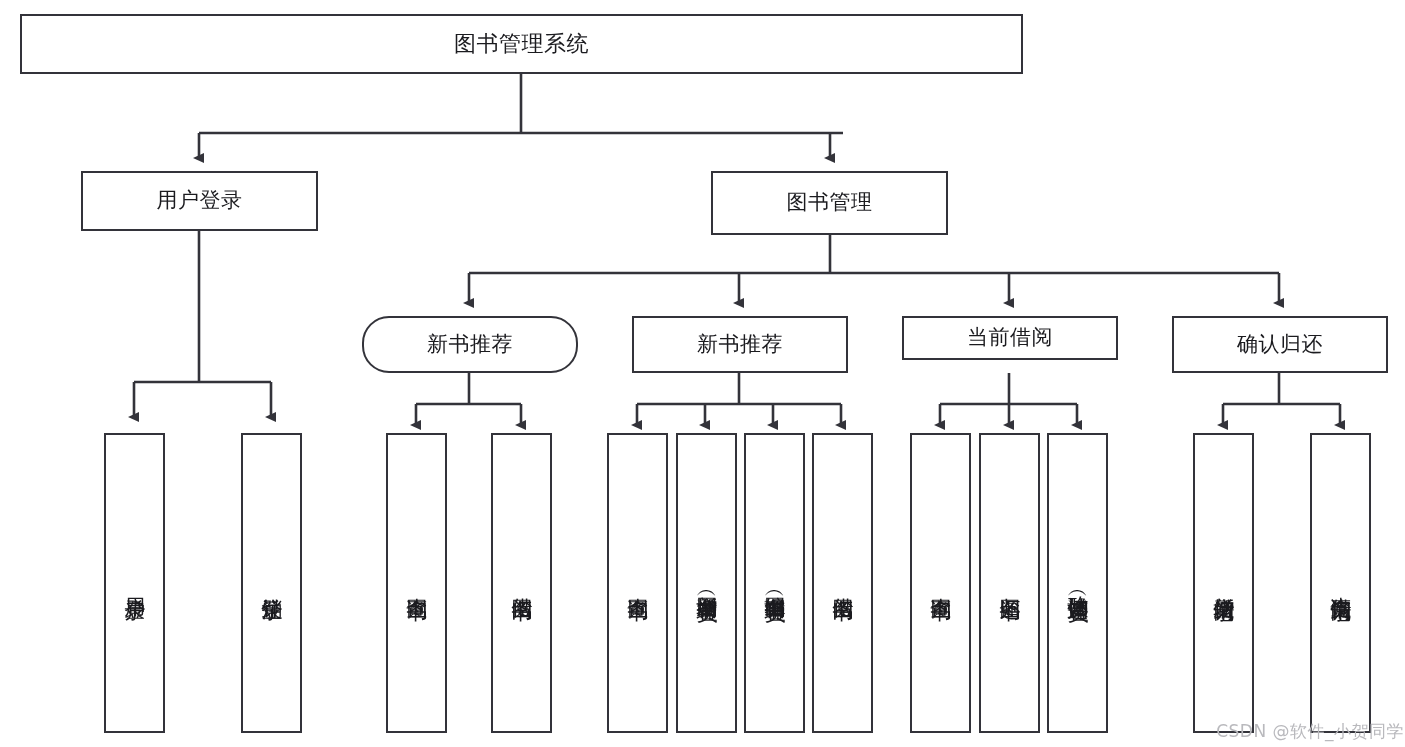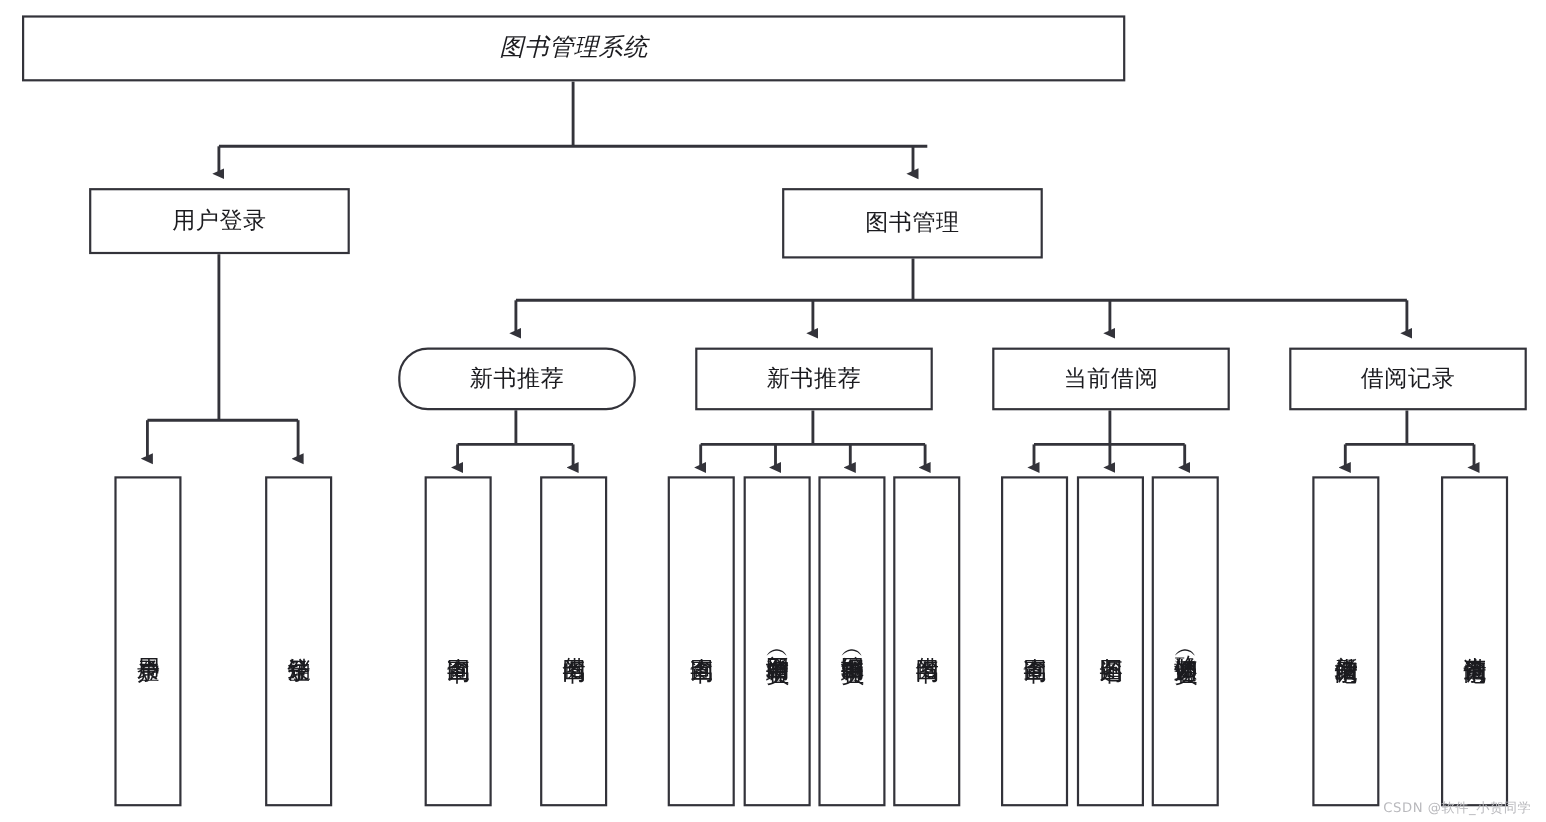--- a/index.html
+++ b/index.html
@@ -53,23 +53,23 @@
     padding: 4px 0;
   }
   .node.v .vtext {
     writing-mode: vertical-rl;
     text-orientation: upright;
     white-space: pre-line;
     text-align: center;
   }
   #watermark {
     position: absolute;
-    right: 13px;
+    right: 1px;
     bottom: 4px;
-    font-size: 12px;
+    font-size: 17px;
     color: #b9b9bd;
     letter-spacing: 0.5px;
     white-space: nowrap;
     pointer-events: none;
   }
 </style>
 </head>
 <body>
 
 <div id="canvas">
@@ -117,42 +117,42 @@
       <path d="M1009,404 L1009,425" marker-end="url(#arrow)"></path>
       <path d="M1077,404 L1077,425" marker-end="url(#arrow)"></path>
 
       <path d="M1279,373 L1279,404"></path>
       <path d="M1223,404 L1340,404"></path>
       <path d="M1223,404 L1223,425" marker-end="url(#arrow)"></path>
       <path d="M1340,404 L1340,425" marker-end="url(#arrow)"></path>
     </g>
   </svg>
 
-  <div class="node h root" style="left:20px; top:14px; width:1003px; height:60px;font-style:italic;">
+  <div class="node h root" style="left:20px; top:14px; width:1003px; height:60px;">
     <span>图书管理系统</span>
   </div>
 
   <div class="node h" style="left:81px; top:171px; width:237px; height:60px;">
     <span>用户登录</span>
   </div>
   <div class="node h" style="left:711px; top:171px; width:237px; height:64px;">
     <span>图书管理</span>
   </div>
 
   <div class="node h" style="left:362px; top:316px; width:216px; height:57px;border-radius:27px;">
     <span>新书推荐</span>
   </div>
   <div class="node h" style="left:632px; top:316px; width:216px; height:57px;">
     <span>新书推荐</span>
   </div>
-  <div class="node h" style="left:902px; top:316px; width:216px; height:57px;">
+  <div class="node h" style="left:902px; top:316px; width:216px; height:44px;">
     <span>当前借阅</span>
   </div>
   <div class="node h" style="left:1172px; top:316px; width:216px; height:57px;">
-    <span>借阅记录</span>
+    <span>确认归还</span>
   </div>
 
   <div class="node v" style="left:104px; top:433px; width:61px; height:300px;">
     <span class="vtext">用户登录</span>
   </div>
   <div class="node v" style="left:241px; top:433px; width:61px; height:300px;">
     <span class="vtext">注销登录</span>
   </div>
 
   <div class="node v" style="left:386px; top:433px; width:61px; height:300px;">

